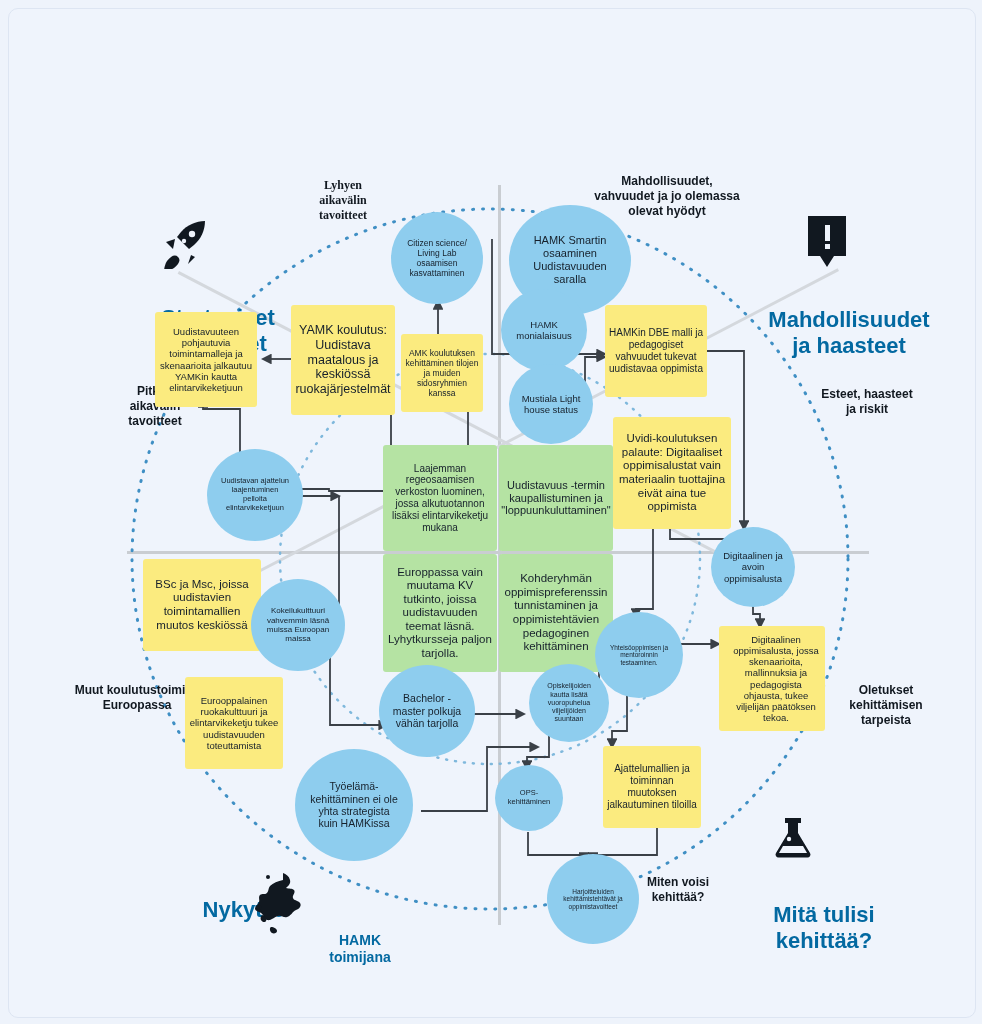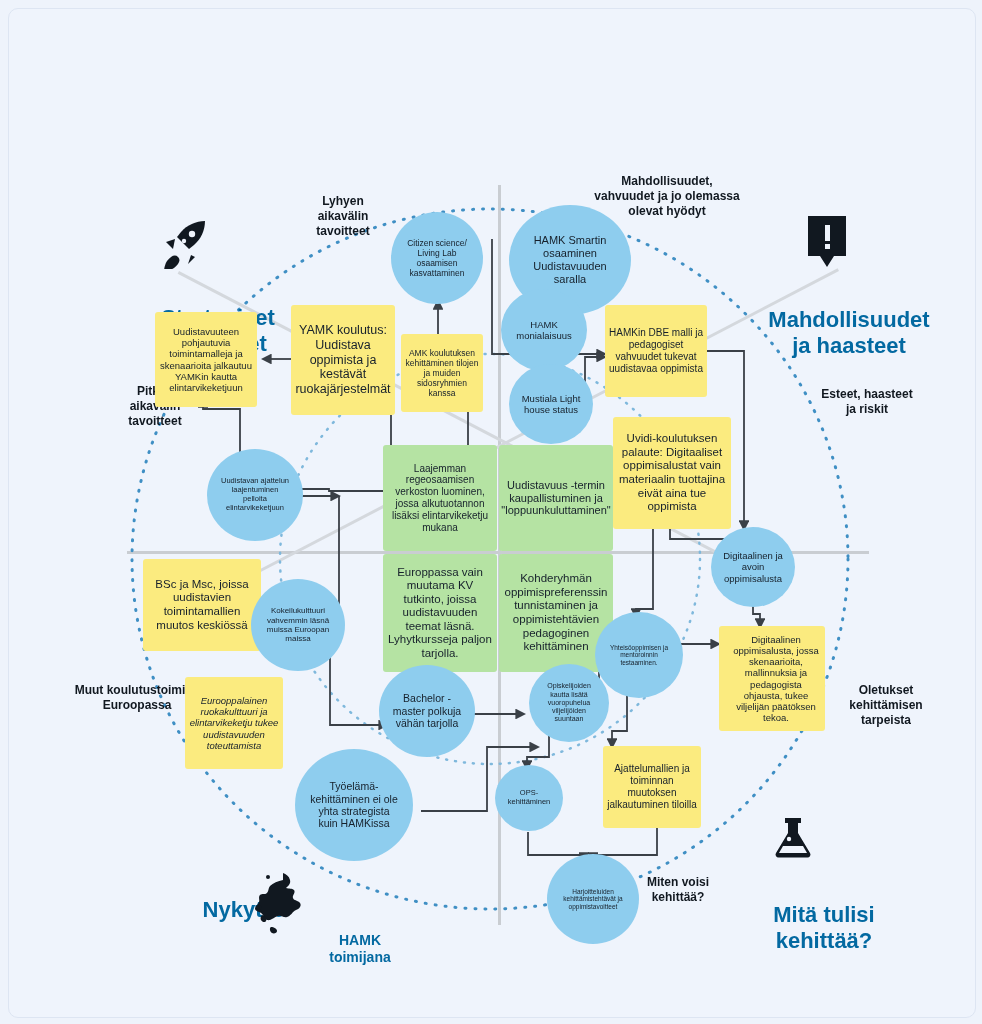--- a/index.html
+++ b/index.html
@@ -158,21 +158,21 @@
       <g fill="#111820">
         <path d="M16 4h16v5h-3v10l12 20a3 3 0 0 1-2.6 4.6H9.6A3 3 0 0 1 7 39L19 19V9h-3z"></path>
         <path d="M14 32h20l4 7H10z" fill="#eff4fc"></path>
         <circle cx="20" cy="25" r="2.2" fill="#eff4fc"></circle>
       </g>
     </svg>
   </div>
   <div class="corner-title" style="left:720px;top:845px;width:190px;font-size:22px;white-space:pre-line;">Mitä tulisi
 kehittää?</div>
 
-  <div class="quad-label" style="left:274px;top:185px;width:120px;white-space:pre-line;">Lyhyen
+  <div class="quad-label" style="left:274px;top:169px;width:120px;white-space:pre-line;font-family:Liberation Serif, serif;">Lyhyen
 aikavälin
 tavoitteet</div>
   <div class="quad-label" style="left:548px;top:165px;width:220px;white-space:pre-line;">Mahdollisuudet,
 vahvuudet ja jo olemassa
 olevat hyödyt</div>
   <div class="quad-label" style="left:96px;top:375px;width:100px;white-space:pre-line;">Pitkän
 aikavälin
 tavoitteet</div>
   <div class="quad-label" style="left:788px;top:378px;width:140px;white-space:pre-line;">Esteet, haasteet
 ja riskit</div>
@@ -183,26 +183,26 @@
 tarpeista</div>
   <div class="quad-label" style="left:614px;top:866px;width:110px;white-space:pre-line;">Miten voisi
 kehittää?</div>
 
   <div class="node box green" style="left:374px;top:436px;width:114px;height:106px;font-size:10px;">Laajemman regeosaamisen verkoston luominen, jossa alkutuotannon lisäksi elintarvikeketju mukana</div>
   <div class="node box green" style="left:490px;top:436px;width:114px;height:106px;font-size:11px;">Uudistavuus -termin kaupallistuminen ja "loppuunkuluttaminen"</div>
   <div class="node box green" style="left:374px;top:545px;width:114px;height:118px;font-size:11.5px;">Europpassa vain muutama KV tutkinto, joissa uudistavuuden teemat läsnä. Lyhytkursseja paljon tarjolla.</div>
   <div class="node box yellow" style="left:146px;top:303px;width:102px;height:95px;font-size:9.5px;">Uudistavuuteen pohjautuvia toimintamalleja ja skenaarioita jalkautuu YAMKin kautta elintarvikeketjuun</div>
 
   <div class="node box green" style="left:490px;top:545px;width:114px;height:118px;font-size:11.5px;">Kohderyhmän oppimispreferenssin tunnistaminen ja oppimistehtävien pedagoginen kehittäminen</div>
-  <div class="node box yellow" style="left:282px;top:296px;width:104px;height:110px;font-size:12.5px;">YAMK koulutus: Uudistava oppimista ja kestävät ruokajärjestelmät</div>
+  <div class="node box yellow" style="left:282px;top:296px;width:104px;height:110px;font-size:12.5px;">YAMK koulutus: Uudistava maatalous ja keskiössä ruokajärjestelmät</div>
   <div class="node box yellow" style="left:392px;top:325px;width:82px;height:78px;font-size:8.5px;">AMK koulutuksen kehittäminen tilojen ja muiden sidosryhmien kanssa</div>
   <div class="node box yellow" style="left:596px;top:296px;width:102px;height:92px;font-size:10px;">HAMKin DBE malli ja pedagogiset vahvuudet tukevat uudistavaa oppimista</div>
   <div class="node box yellow" style="left:604px;top:408px;width:118px;height:112px;font-size:11.5px;">Uvidi-koulutuksen palaute: Digitaaliset oppimisalustat vain materiaalin tuottajina eivät aina tue oppimista</div>
   <div class="node box yellow" style="left:134px;top:550px;width:118px;height:92px;font-size:11.5px;">BSc ja Msc, joissa uudistavien toimintamallien muutos keskiössä</div>
-  <div class="node box yellow" style="left:176px;top:668px;width:98px;height:92px;font-size:9.5px;font-style:italic;">Eurooppalainen ruokakulttuuri ja elintarvikeketju tukee uudistavuuden toteuttamista</div>
+  <div class="node box yellow" style="left:176px;top:668px;width:98px;height:92px;font-size:9.5px;">Eurooppalainen ruokakulttuuri ja elintarvikeketju tukee uudistavuuden toteuttamista</div>
   <div class="node box yellow" style="left:710px;top:617px;width:106px;height:105px;font-size:9.5px;padding-left:12px;">Digitaalinen oppimisalusta, jossa skenaarioita, mallinnuksia ja pedagogista ohjausta, tukee viljelijän päätöksen tekoa.</div>
   <div class="node box yellow" style="left:594px;top:737px;width:98px;height:82px;font-size:10px;">Ajattelumallien ja toiminnan muutoksen jalkautuminen tiloilla</div>
 
   <div class="node circle" style="left:382px;top:203px;width:92px;height:92px;font-size:8.5px;padding:12px;">Citizen science/ Living Lab osaamisen kasvattaminen</div>
   <div class="node circle" style="left:500px;top:196px;width:122px;height:110px;font-size:11px;padding:12px;">HAMK Smartin osaaminen Uudistavuuden saralla</div>
   <div class="node circle" style="left:492px;top:280px;width:86px;height:82px;font-size:9.5px;padding:10px;">HAMK monialaisuus</div>
   <div class="node circle" style="left:500px;top:355px;width:84px;height:80px;font-size:9.5px;padding:10px;">Mustiala Light house status</div>
   <div class="node circle" style="left:198px;top:440px;width:96px;height:92px;font-size:7.5px;padding:14px;">Uudistavan ajattelun laajentuminen pelloita elintarvikeketjuun</div>
   <div class="node circle" style="left:242px;top:570px;width:94px;height:92px;font-size:8px;padding:12px;">Kokeilukulttuuri vahvemmin läsnä muissa Euroopan maissa</div>
   <div class="node circle" style="left:702px;top:518px;width:84px;height:80px;font-size:9.5px;padding:10px;">Digitaalinen ja avoin oppimisalusta</div>

